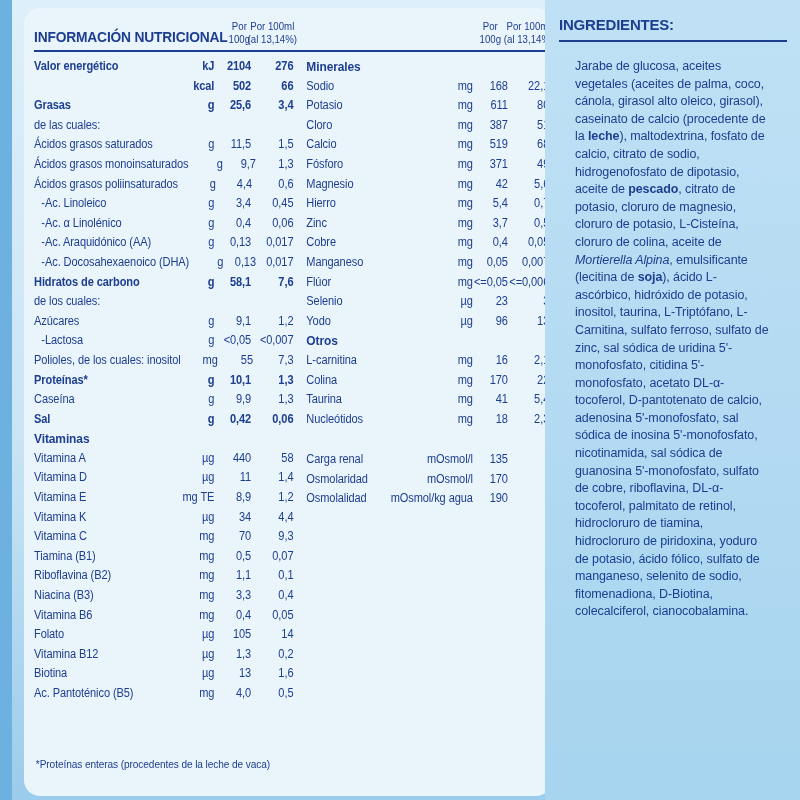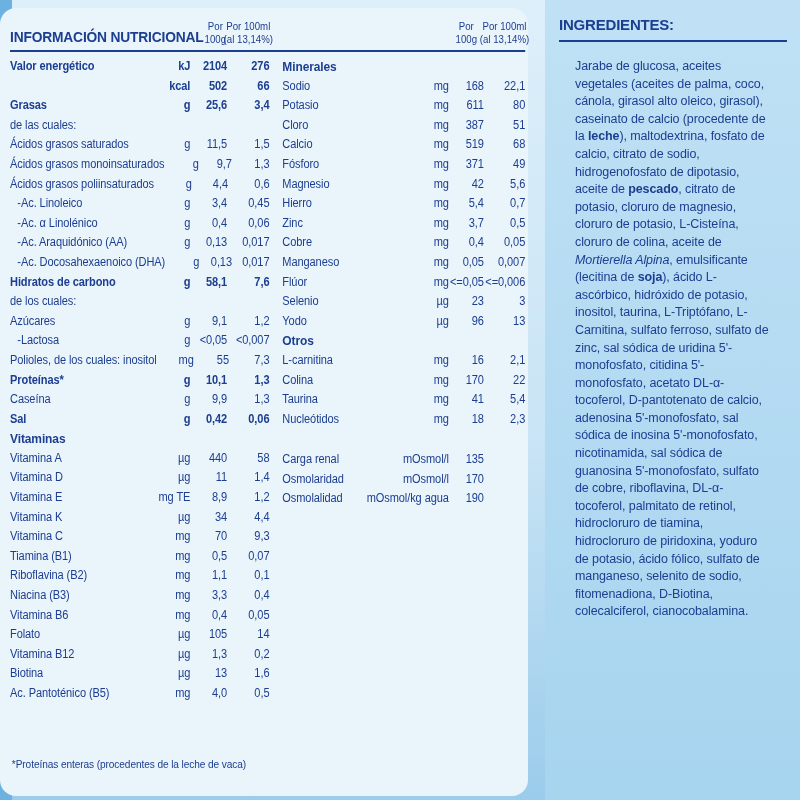--- a/index.html
+++ b/index.html
@@ -10,21 +10,21 @@
     --edge:#6cb1df;
   }
   html,body{margin:0;padding:0;}
   body{font-family:"Liberation Sans",sans-serif;color:var(--navy);}
   .stage{
     position:relative;width:800px;height:800px;overflow:hidden;
     background:linear-gradient(180deg,#ddeffa 0%,#c9e4f5 55%,#9bcceb 100%);
   }
   .left-strip{position:absolute;left:0;top:0;width:12px;height:800px;background:var(--edge);}
   .panel{
-    position:absolute;left:0;top:8px;width:528px;height:788px;
+    position:absolute;left:24px;top:8px;width:528px;height:788px;
     background:var(--panel-bg);border-radius:16px;box-sizing:border-box;
     padding:10px 0 0 10px;
   }
   .panel-content{
     position:relative;width:560px;height:760px;
     transform:scaleX(0.92);transform-origin:left top;
   }
   
   .hdr{display:flex;align-items:flex-start;}
   .hdr-left{width:282px;display:flex;}

